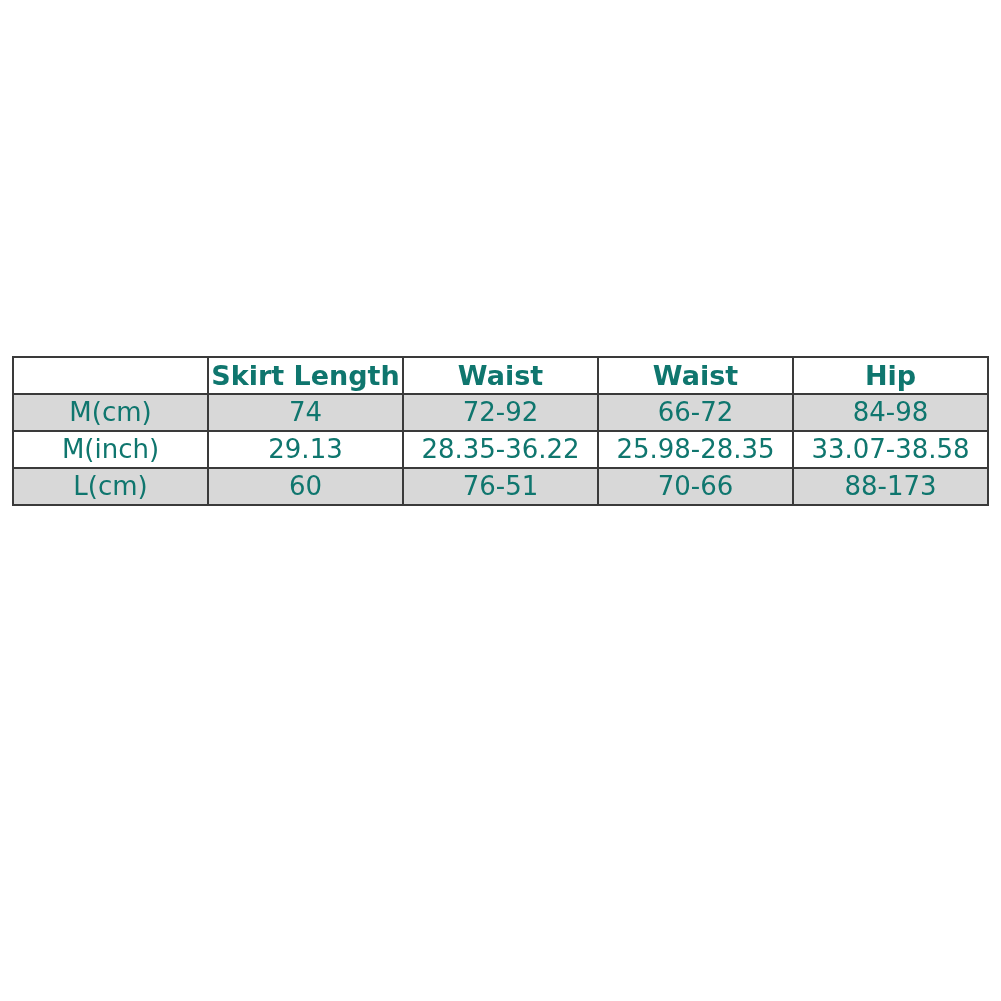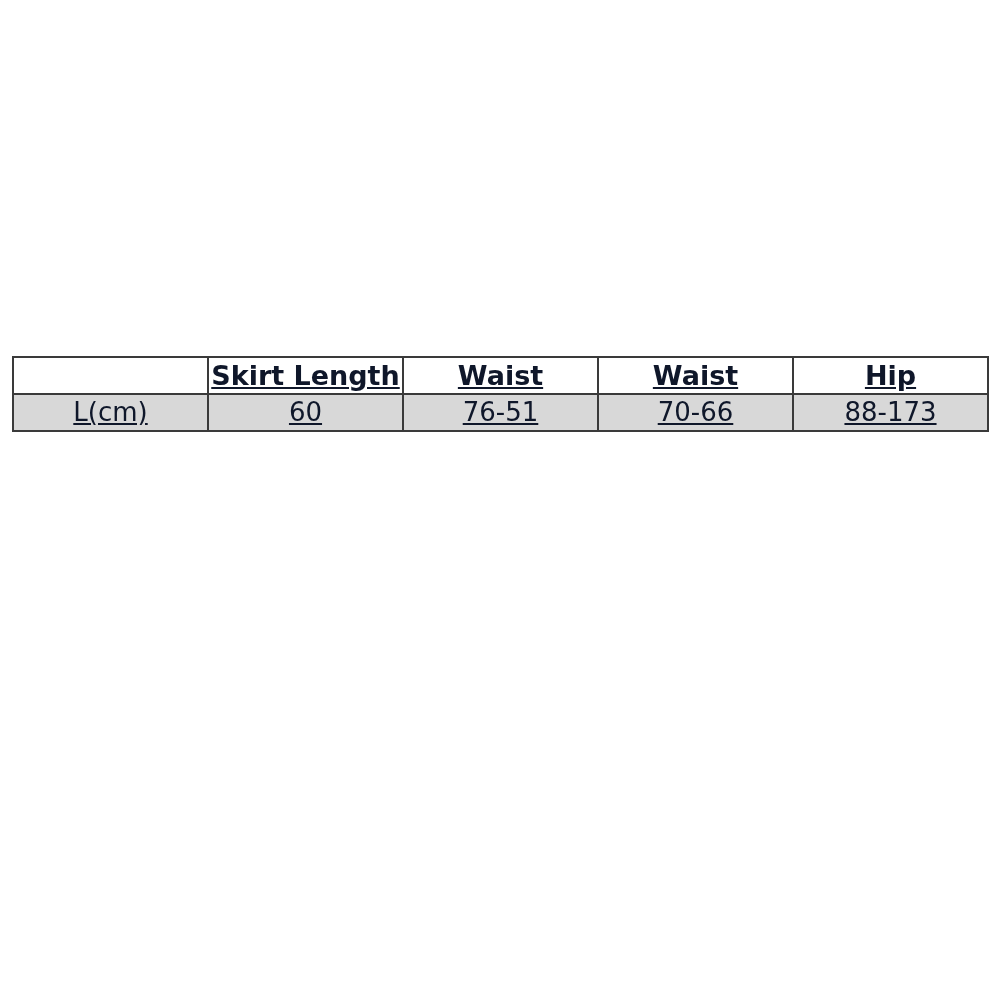--- a/index.html
+++ b/index.html
@@ -25,24 +25,23 @@
   }
   table.size-table th,
   table.size-table td {
     border: 2px solid #3a3a3a;
     height: 33px;
     padding: 1px 2px;
     text-align: center;
     vertical-align: middle;
     font-size: 26px;
     line-height: 1.1;
-    color: #0f172a;
+    color: #0f766e;
     white-space: nowrap;
     overflow: hidden;
-    text-decoration: underline;
   }
   table.size-table th {
     font-weight: bold;
     font-size: 27px;
     background: #ffffff;
   }
   table.size-table tr.shaded td {
     background: #d8d8d8;
   }
   table.size-table tr.plain td {
@@ -68,20 +67,34 @@
       <tr>
         <th></th>
         <th>Skirt Length</th>
         <th>Waist</th>
         <th>Waist</th>
         <th>Hip</th>
       </tr>
     </thead>
     <tbody>
       <tr class="shaded">
+        <td>M(cm)</td>
+        <td>74</td>
+        <td>72-92</td>
+        <td>66-72</td>
+        <td>84-98</td>
+      </tr>
+      <tr class="plain">
+        <td>M(inch)</td>
+        <td>29.13</td>
+        <td>28.35-36.22</td>
+        <td>25.98-28.35</td>
+        <td>33.07-38.58</td>
+      </tr>
+      <tr class="shaded">
         <td>L(cm)</td>
         <td>60</td>
         <td>76-51</td>
         <td>70-66</td>
         <td>88-173</td>
       </tr>
     </tbody>
   </table>
 </div>
 

